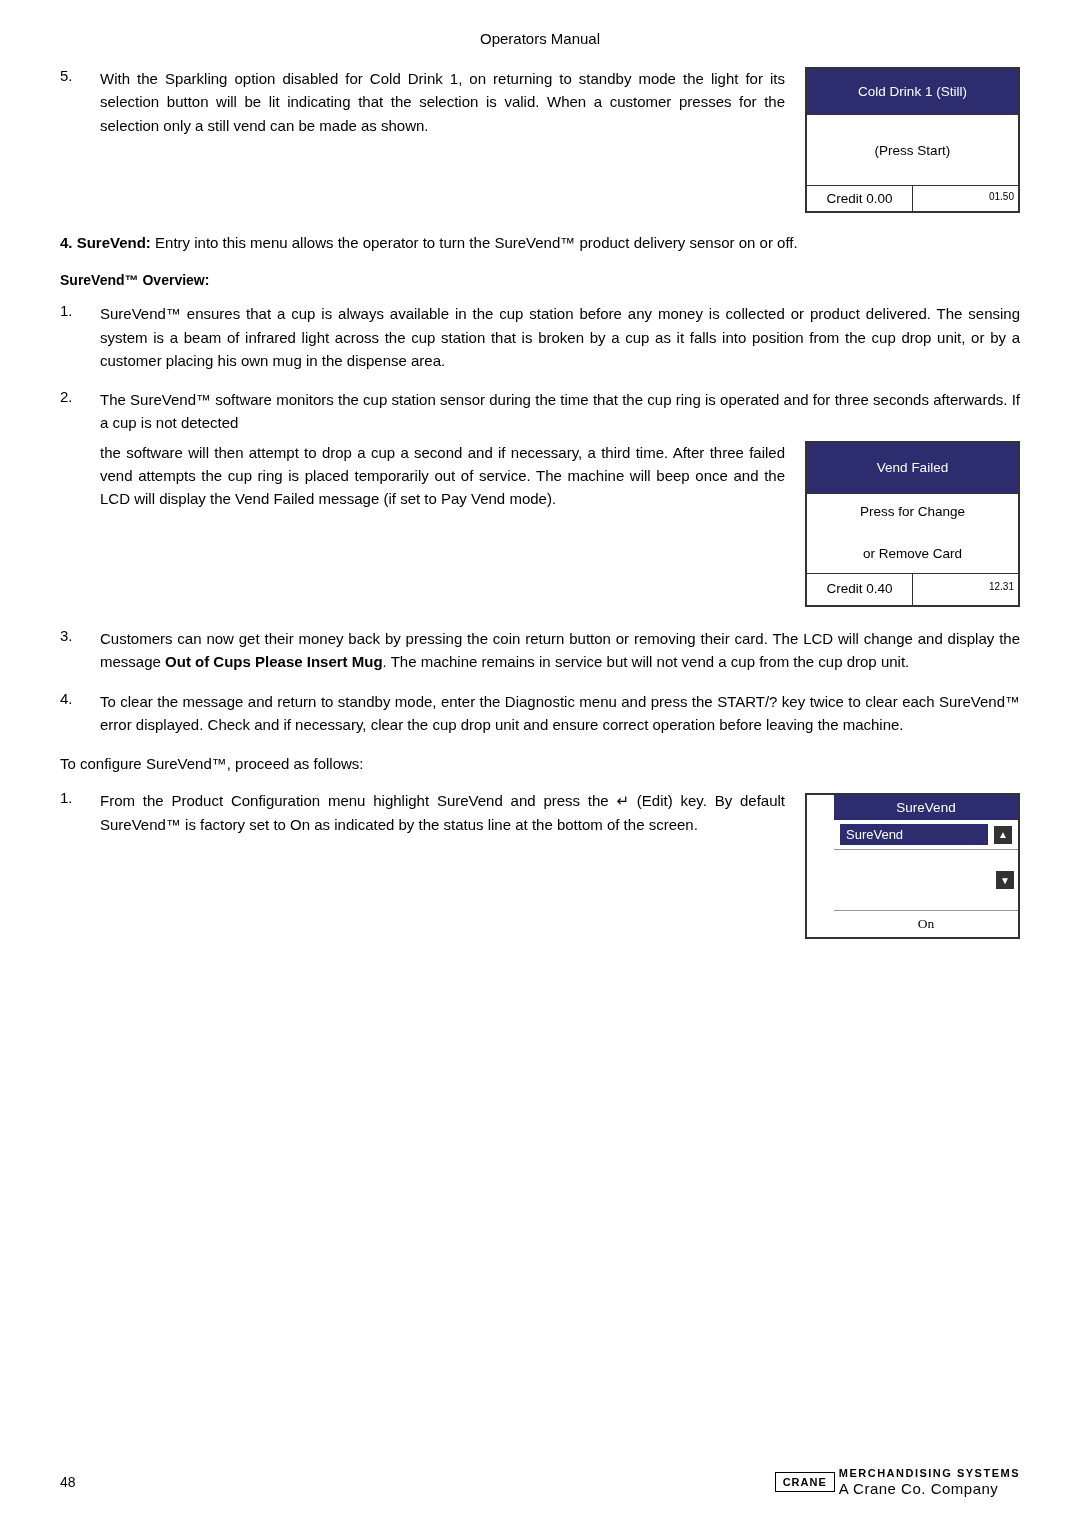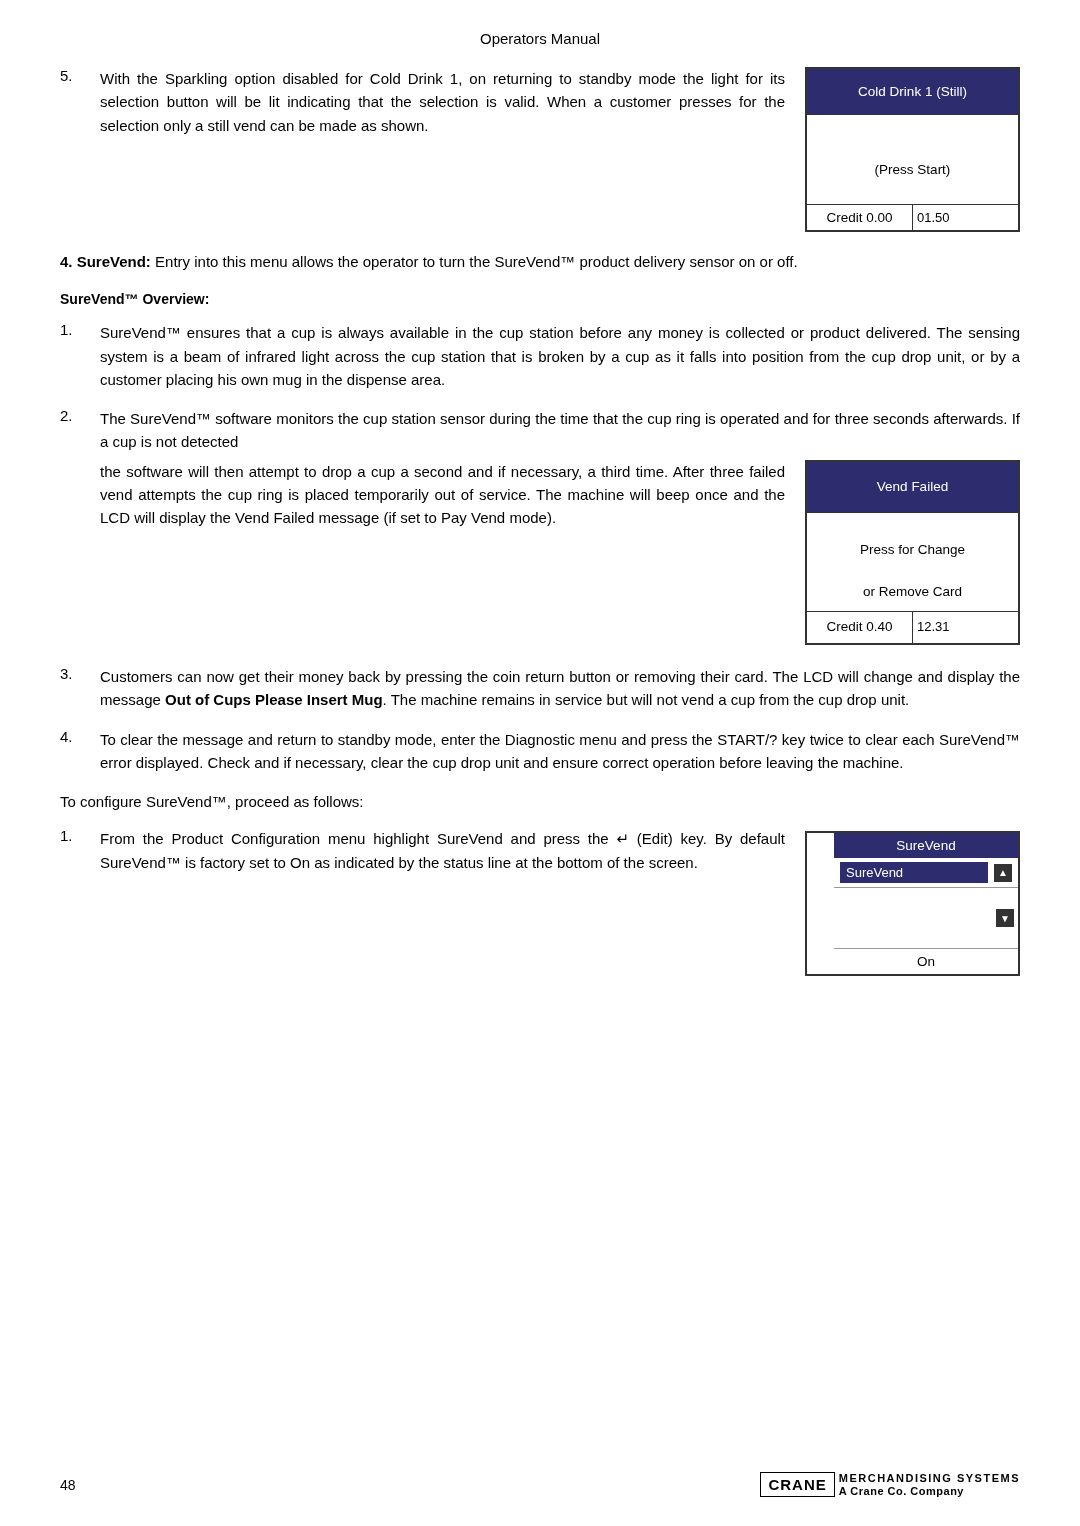--- a/index.html
+++ b/index.html
@@ -60,38 +60,37 @@
     }
     .lcd-body {
       min-height: 70px;
       display: flex;
       align-items: center;
       justify-content: center;
       flex-direction: column;
       padding: 8px 20px;
       text-align: center;
       font-size: 13.5px;
-      margin-top: 19px;
     }
     .lcd-footer {
       display: flex;
       border-top: 1px solid #333;
     }
     .lcd-footer-left {
       flex: 1;
       text-align: center;
       padding: 5px 4px;
       font-size: 13.5px;
       border-right: 1px solid #333;
     }
     .lcd-footer-right {
       flex: 1;
-      text-align: left;
+      text-align: right;
       padding: 5px 4px;
-      font-size: 13px;
+      font-size: 10px;
     }
     .surevend-overview {
       font-weight: bold;
       margin-bottom: 14px;
       font-size: 14px;
     }
     .inline-bold { font-weight: bold; }
     .numbered-list {
       margin-left: 0;
       margin-bottom: 16px;
@@ -142,20 +141,21 @@
       display: flex;
       align-items: center;
       justify-content: flex-end;
       padding-right: 4px;
     }
     .surevend-footer {
       border-top: 1px solid #999;
       text-align: center;
       padding: 5px 4px;
       font-size: 13.5px;
+      font-family: Liberation Serif, serif;
     }
     .page-footer {
       position: absolute;
       bottom: 28px;
       left: 60px;
       right: 60px;
       display: flex;
       align-items: center;
       justify-content: space-between;
     }
@@ -163,34 +163,34 @@
       font-size: 14px;
     }
     .crane-logo {
       display: flex;
       align-items: center;
       gap: 0px;
     }
     .crane-box {
       border: 1.5px solid #000;
       padding: 3px 7px;
-      font-size: 15px;
+      font-size: 11px;
       font-weight: bold;
       letter-spacing: 1px;
     }
     .crane-text-right {
       font-size: 11px;
       font-weight: bold;
       letter-spacing: 1.5px;
       margin-left: 4px;
       line-height: 1.2;
     }
     .crane-sub {
-      font-size: 11px;
-      font-weight: bold;
+      font-size: 15px;
+      font-weight: normal;
       letter-spacing: 0.5px;
       display: block;
     }
     .section4-intro {
       line-height: 1.55;
       margin-bottom: 18px;
       text-align: justify;
     }
     .config-section {
       line-height: 1.55;

